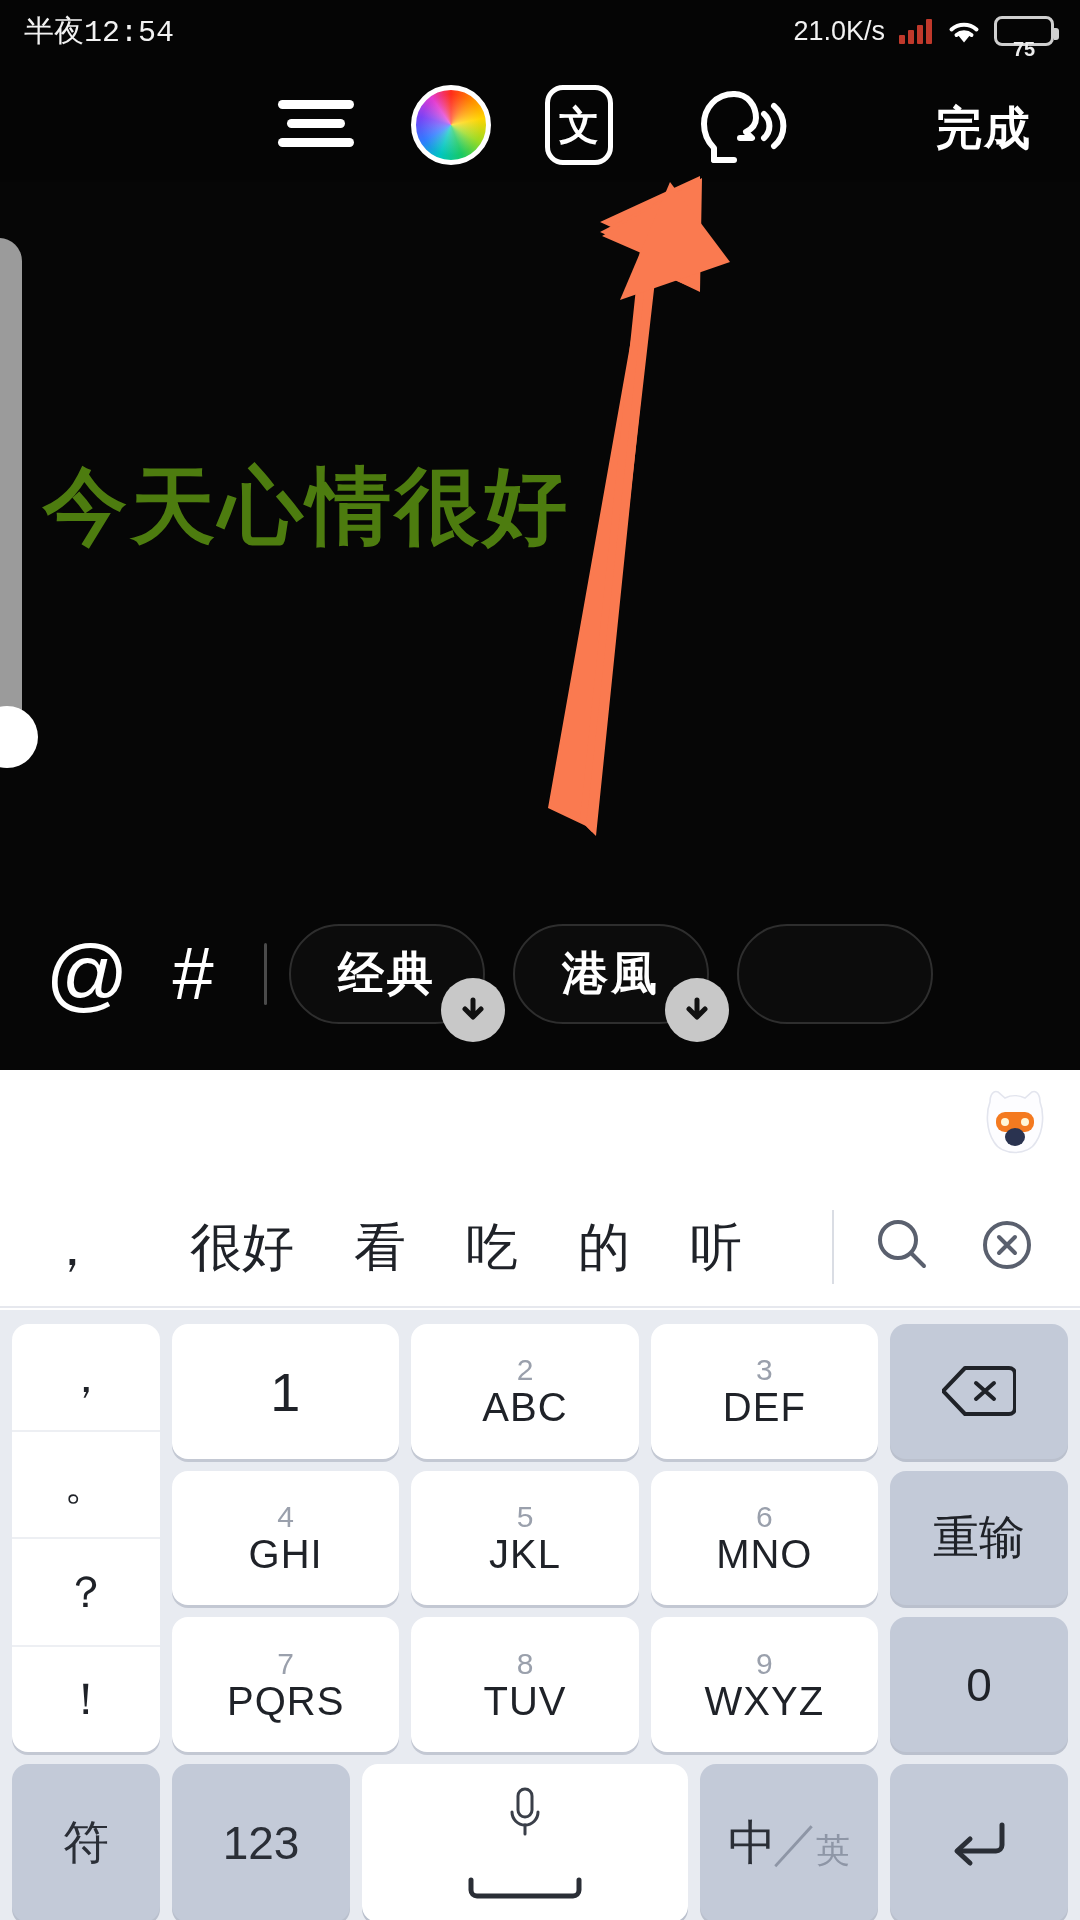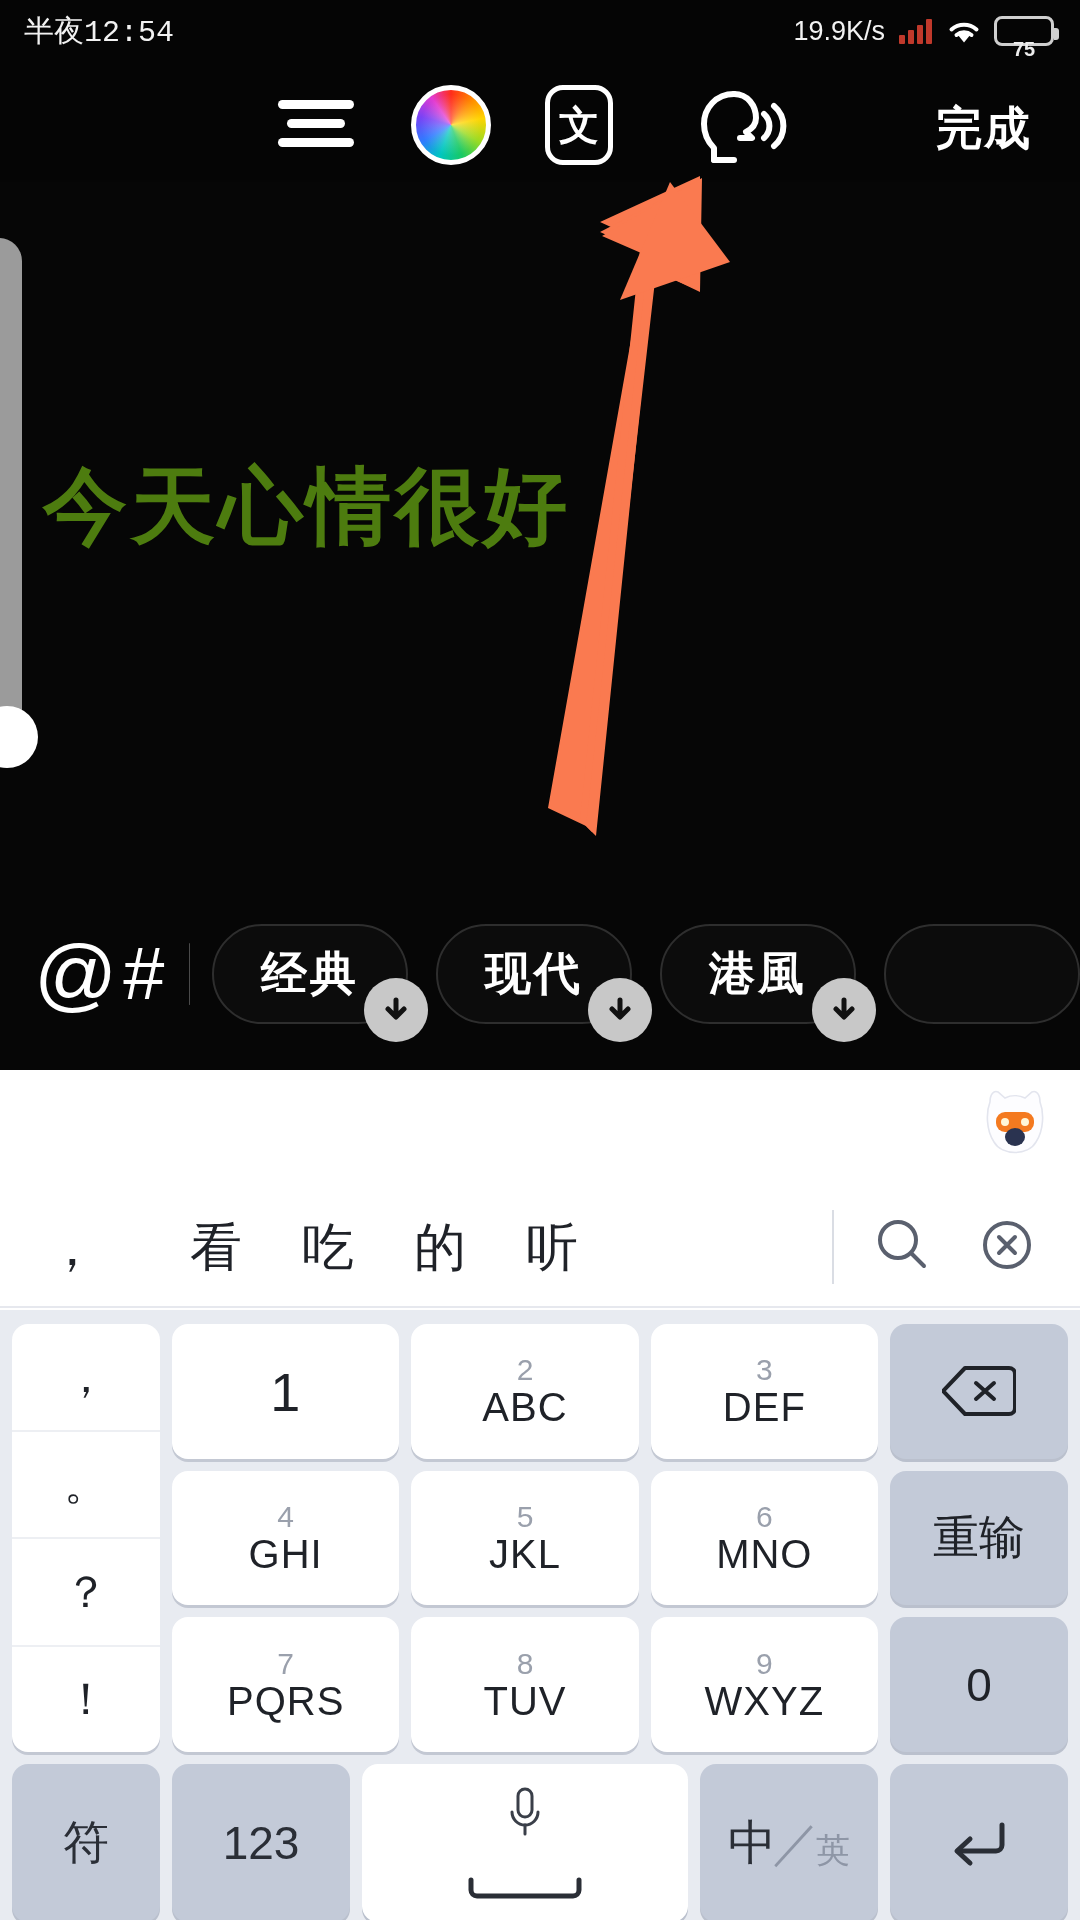--- a/index.html
+++ b/index.html
@@ -197,21 +197,21 @@
   .lang-inner .en { font-size: 34px; color:#8e96a6; align-self:flex-end; }
 </style>
 </head>
 <body>
 
 <div id="app">
 
   <div class="statusbar">
     <div class="sb-time">半夜12:54</div>
     <div class="sb-right">
-      <div class="sb-speed">19.9K/s</div>
+      <div class="sb-speed">21.0K/s</div>
       <div class="sig">
           <i></i>
           <i></i>
           <i></i>
           <i></i>
         </div>
       <div class="wifi">
         <svg width="36" height="27" viewBox="0 0 36 27">
           <path d="M18 24.5 L11.5 16.5 a10.5 10.5 0 0 1 13 0 Z" fill="#fff"></path>
           <path d="M5.5 11.5 a19 19 0 0 1 25 0" stroke="#fff" stroke-width="4" fill="none" stroke-linecap="round"></path>
@@ -263,28 +263,20 @@
     <div class="chips">
       <div class="chip">
         <span>经典</span>
         <span class="chip-dl">
           <svg width="34" height="34" viewBox="0 0 34 34">
               <path d="M17 7 L17 23 M9 16 L17 24 L25 16" stroke="#111" stroke-width="5" fill="none" stroke-linecap="round" stroke-linejoin="round"></path>
             </svg>
         </span>
       </div>
       <div class="chip">
-        <span>现代</span>
-        <span class="chip-dl">
-          <svg width="34" height="34" viewBox="0 0 34 34">
-              <path d="M17 7 L17 23 M9 16 L17 24 L25 16" stroke="#111" stroke-width="5" fill="none" stroke-linecap="round" stroke-linejoin="round"></path>
-            </svg>
-        </span>
-      </div>
-      <div class="chip">
         <span>港風</span>
         <span class="chip-dl">
           <svg width="34" height="34" viewBox="0 0 34 34">
               <path d="M17 7 L17 23 M9 16 L17 24 L25 16" stroke="#111" stroke-width="5" fill="none" stroke-linecap="round" stroke-linejoin="round"></path>
             </svg>
         </span>
       </div>
       <div class="chip partial">
         <span></span>
       </div>
@@ -308,20 +300,21 @@
           <circle cx="27" cy="36" r="4" fill="#fff6d8"></circle>
           <circle cx="47" cy="36" r="4" fill="#fff6d8"></circle>
           <ellipse cx="37" cy="51" rx="10" ry="9" fill="#2a3350"></ellipse>
         </svg>
       </div>
     </div>
 
     <div class="candidates">
       <div class="cand-list">
         <div class="cand first">，</div>
+        <div class="cand">很好</div>
         <div class="cand">看</div>
         <div class="cand">吃</div>
         <div class="cand">的</div>
         <div class="cand">听</div>
       </div>
       <div class="cand-sep"></div>
       <div class="cand-actions">
         <span>
           <svg width="62" height="62" viewBox="0 0 62 62">
               <circle cx="26" cy="26" r="18" stroke="#5a606e" stroke-width="4" fill="none"></circle>

